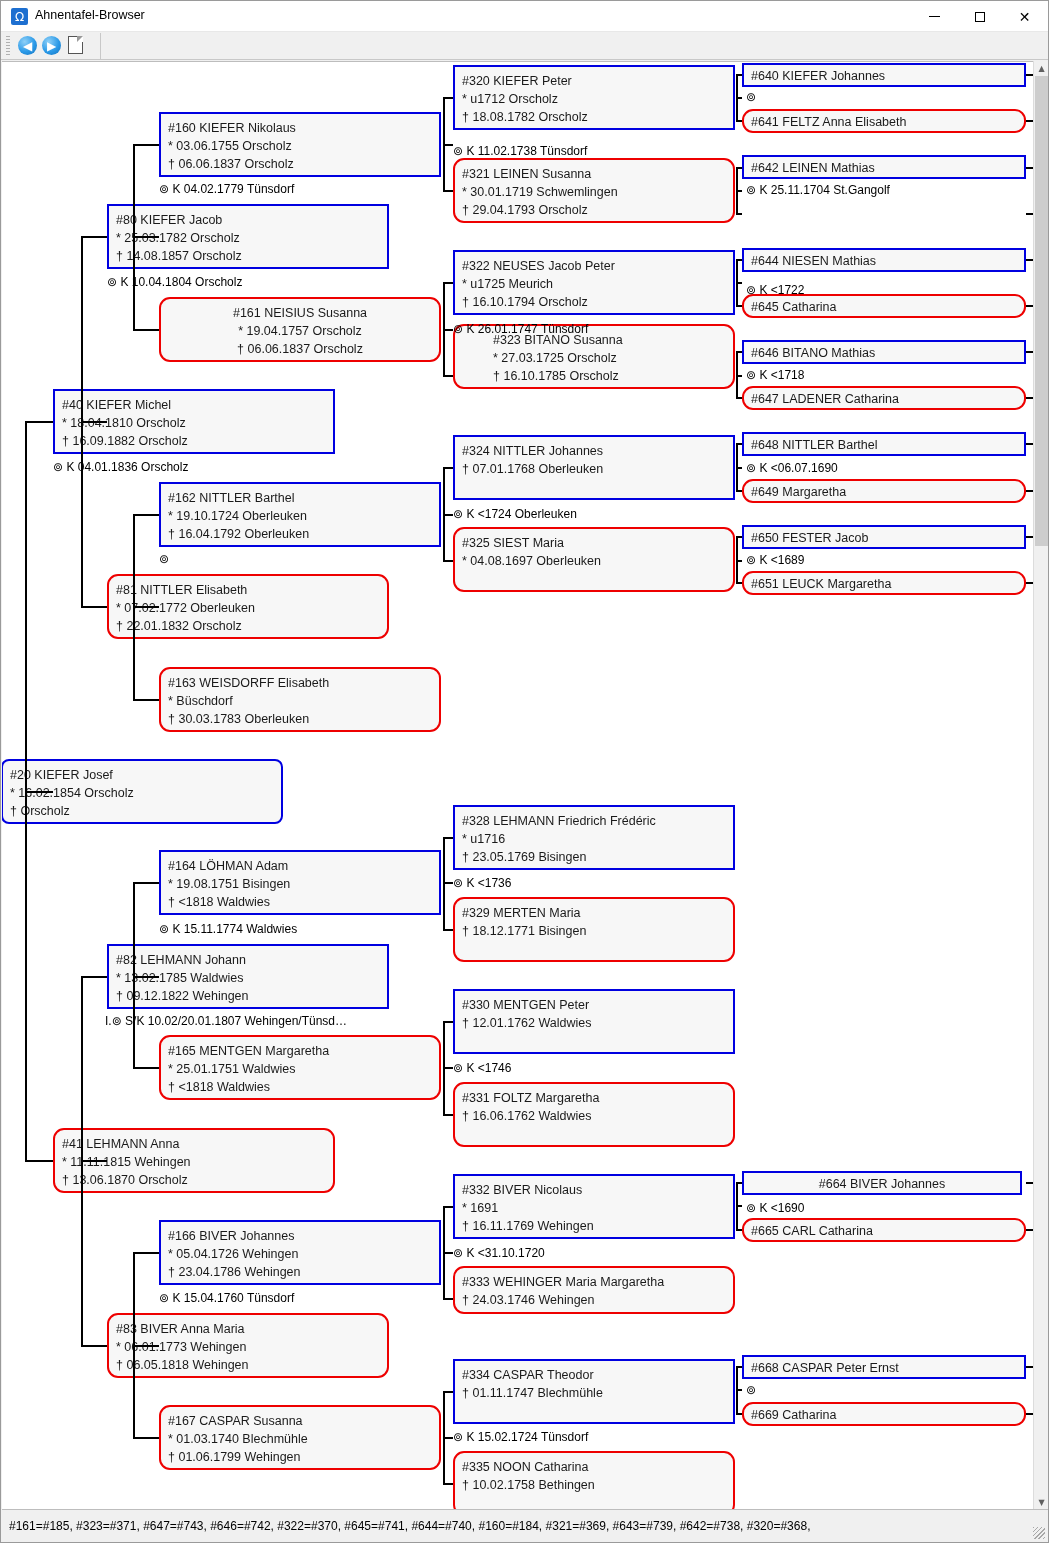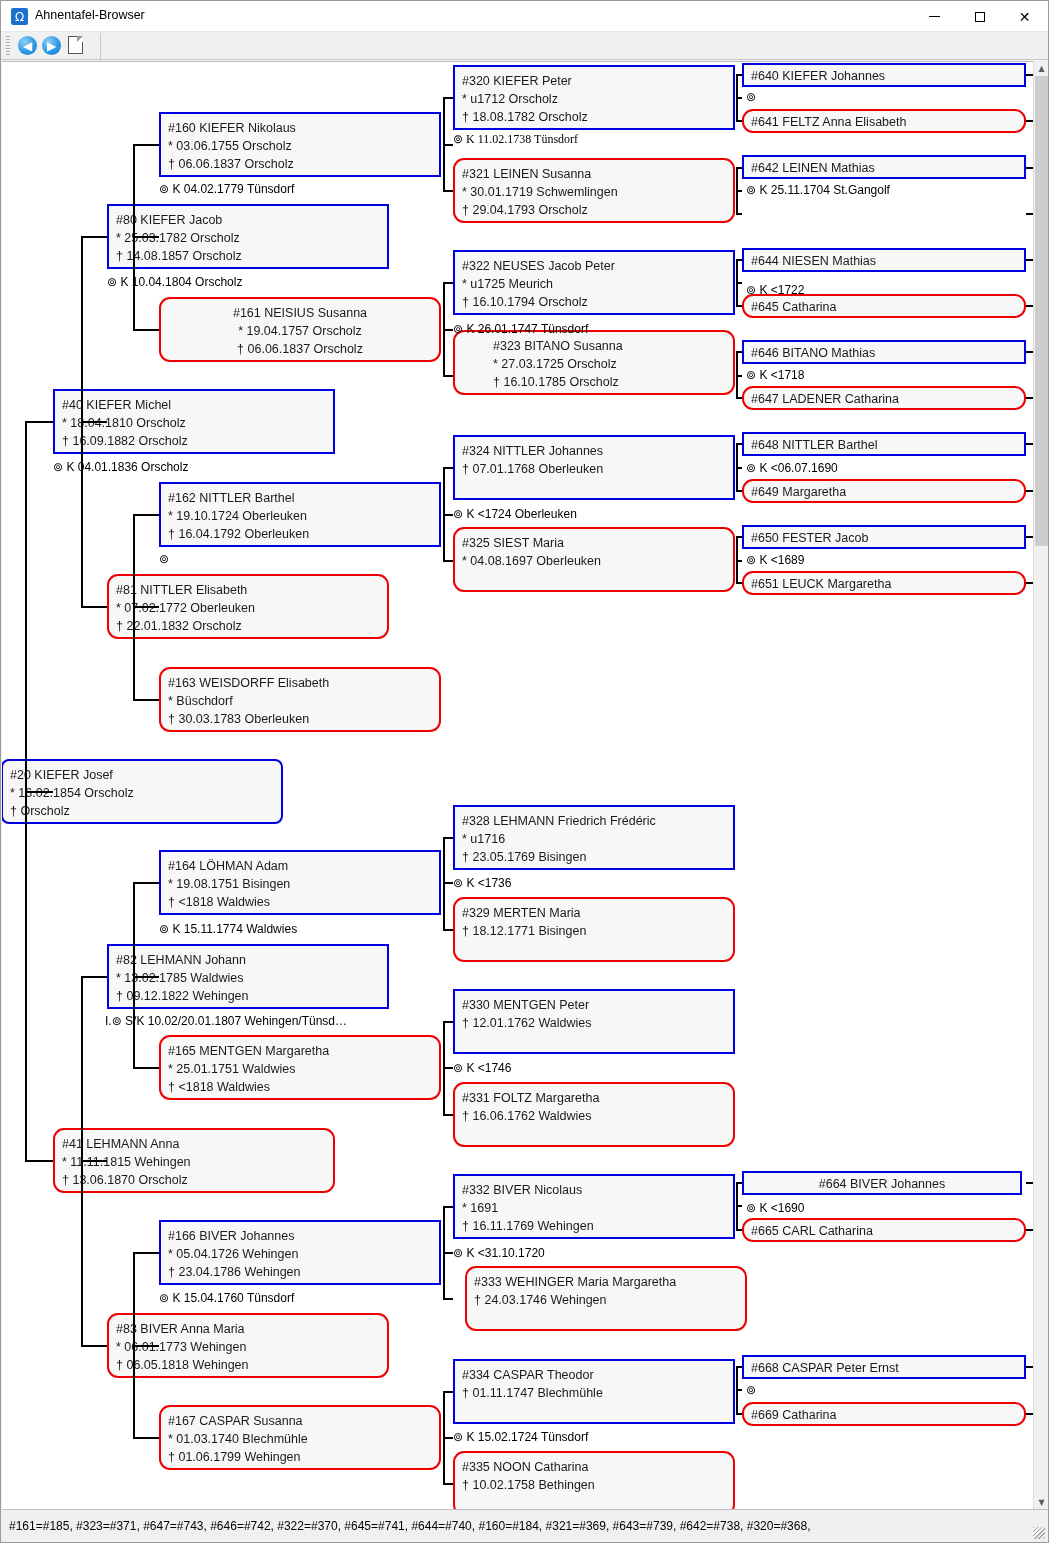--- a/index.html
+++ b/index.html
@@ -116,21 +116,21 @@
       <div class="node female" style="left: 451px; top: 96px; width: 282px; height: 65px;">
         <div class="ln">#321 LEINEN Susanna</div>
         <div class="ln">* 30.01.1719 Schwemlingen</div>
         <div class="ln">† 29.04.1793 Orscholz</div>
       </div>
       <div class="node male" style="left: 451px; top: 188px; width: 282px; height: 65px;">
         <div class="ln">#322 NEUSES Jacob Peter</div>
         <div class="ln">* u1725 Meurich</div>
         <div class="ln">† 16.10.1794 Orscholz</div>
       </div>
-      <div class="node female" style="left: 451px; top: 268px; width: 282px; height: 65px; padding-left: 38px;">
+      <div class="node female" style="left: 451px; top: 262px; width: 282px; height: 65px; padding-left: 38px;">
         <div class="ln">#323 BITANO Susanna</div>
         <div class="ln">* 27.03.1725 Orscholz</div>
         <div class="ln">† 16.10.1785 Orscholz</div>
       </div>
       <div class="node male" style="left: 451px; top: 373px; width: 282px; height: 65px;">
         <div class="ln">#324 NITTLER Johannes</div>
         <div class="ln">† 07.01.1768 Oberleuken</div>
       </div>
       <div class="node female" style="left: 451px; top: 465px; width: 282px; height: 65px;">
         <div class="ln">#325 SIEST Maria</div>
@@ -151,21 +151,21 @@
       </div>
       <div class="node female" style="left: 451px; top: 1020px; width: 282px; height: 65px;">
         <div class="ln">#331 FOLTZ Margaretha</div>
         <div class="ln">† 16.06.1762 Waldwies</div>
       </div>
       <div class="node male" style="left: 451px; top: 1112px; width: 282px; height: 65px;">
         <div class="ln">#332 BIVER Nicolaus</div>
         <div class="ln">* 1691</div>
         <div class="ln">† 16.11.1769 Wehingen</div>
       </div>
-      <div class="node female" style="left: 451px; top: 1204px; width: 282px; height: 65px; margin-left: 12px;">
+      <div class="node female" style="left: 451px; top: 1204px; width: 282px; height: 48px;">
         <div class="ln">#333 WEHINGER Maria Margaretha</div>
         <div class="ln">† 24.03.1746 Wehingen</div>
       </div>
       <div class="node male" style="left: 451px; top: 1297px; width: 282px; height: 65px;">
         <div class="ln">#334 CASPAR Theodor</div>
         <div class="ln">† 01.11.1747 Blechmühle</div>
       </div>
       <div class="node female" style="left: 451px; top: 1389px; width: 282px; height: 65px;">
         <div class="ln">#335 NOON Catharina</div>
         <div class="ln">† 10.02.1758 Bethingen</div>
@@ -290,21 +290,21 @@
       <div class="node female slim" style="left: 740px; top: 1340px; width: 284px; height: 24px;">
         <div class="ln">#669 Catharina</div>
       </div>
       <div class="marr" style="left: 51px; top: 398px;">⊚ K 04.01.1836 Orscholz</div>
       <div class="marr" style="left: 105px; top: 213px;">⊚ K 10.04.1804 Orscholz</div>
       <div class="marr" style="left: 103px; top: 952px;">I.⊚ S/K 10.02/20.01.1807 Wehingen/Tünsd…</div>
       <div class="marr" style="left: 157px; top: 120px;">⊚ K 04.02.1779 Tünsdorf</div>
       <div class="marr" style="left: 157px; top: 490px;">⊚</div>
       <div class="marr" style="left: 157px; top: 860px;">⊚ K 15.11.1774 Waldwies</div>
       <div class="marr" style="left: 157px; top: 1229px;">⊚ K 15.04.1760 Tünsdorf</div>
-      <div class="marr" style="left: 451px; top: 70px; font-family: Liberation Serif, serif;">⊚ K 11.02.1738 Tünsdorf</div>
+      <div class="marr" style="left: 451px; top: 82px;">⊚ K 11.02.1738 Tünsdorf</div>
       <div class="marr" style="left: 451px; top: 260px;">⊚ K 26.01.1747 Tünsdorf</div>
       <div class="marr" style="left: 451px; top: 445px;">⊚ K &lt;1724 Oberleuken</div>
       <div class="marr" style="left: 451px; top: 814px;">⊚ K &lt;1736</div>
       <div class="marr" style="left: 451px; top: 999px;">⊚ K &lt;1746</div>
       <div class="marr" style="left: 451px; top: 1184px;">⊚ K &lt;31.10.1720</div>
       <div class="marr" style="left: 451px; top: 1368px;">⊚ K 15.02.1724 Tünsdorf</div>
       <div class="marr" style="left: 744px; top: 28px;">⊚</div>
       <div class="marr" style="left: 744px; top: 121px;">⊚ K 25.11.1704 St.Gangolf</div>
       <div class="marr" style="left: 744px; top: 221px; text-align: center;">⊚ K &lt;1722</div>
       <div class="marr" style="left: 744px; top: 306px;">⊚ K &lt;1718</div>

